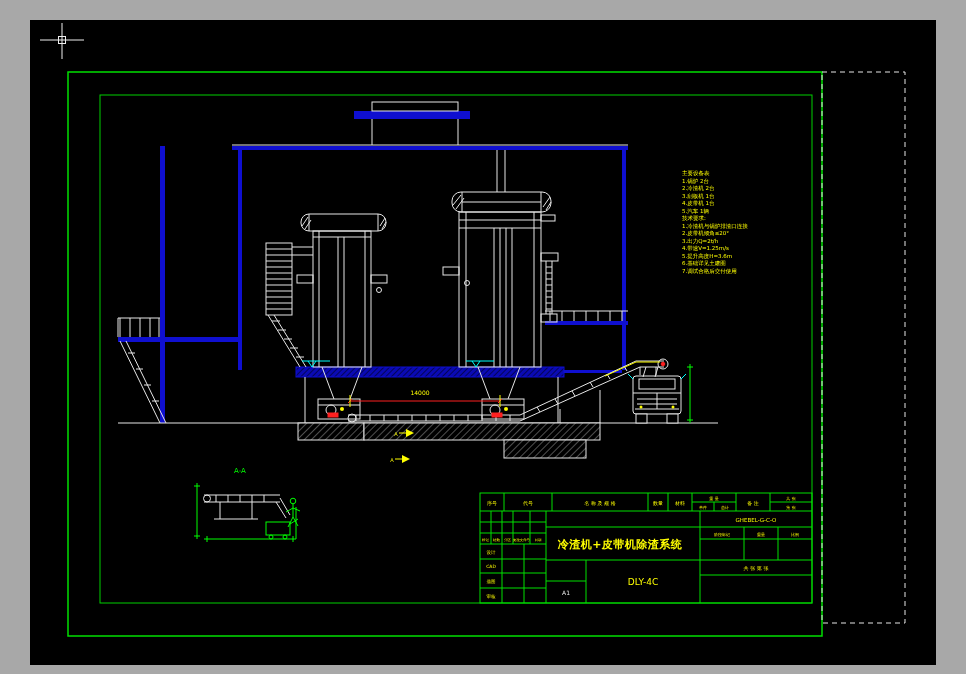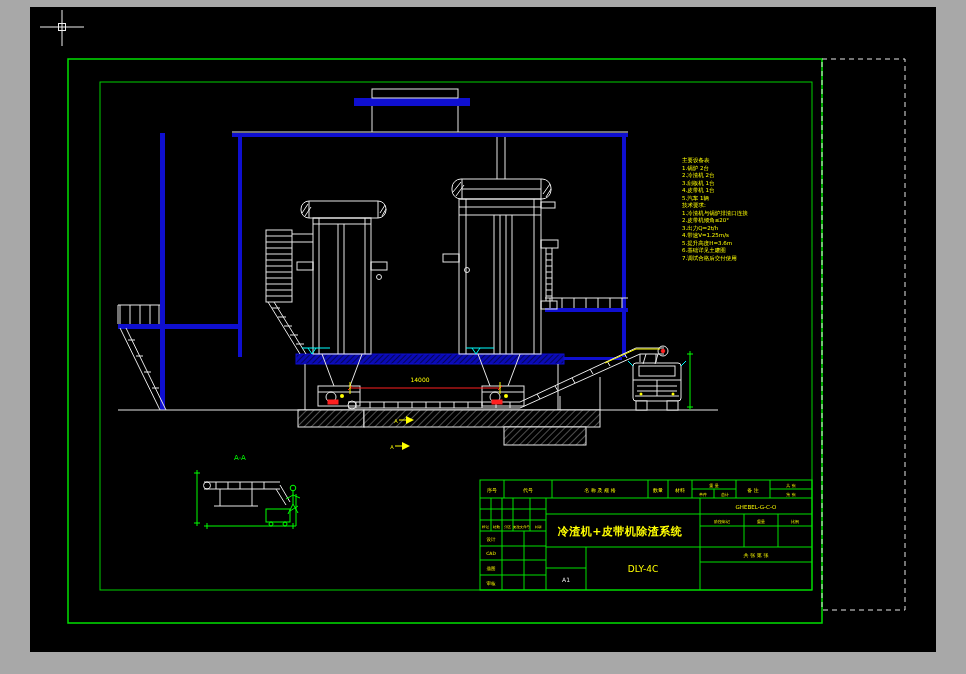--- a/index.html
+++ b/index.html
@@ -1,17 +1,17 @@
 <!DOCTYPE html>
 <html><head>
 <meta charset="utf-8">
 <style>
   html,body{margin:0;padding:0;background:#a8a8a8;}
   .screen{position:relative;width:966px;height:674px;background:#a8a8a8;overflow:hidden;font-family:"DejaVu Sans",sans-serif;}
-  .canvas{position:absolute;left:30px;top:7px;width:906px;height:645px;background:#000;}
+  .canvas{position:absolute;left:30px;top:20px;width:906px;height:645px;background:#000;}
   svg{display:block;}
   svg text{font-family:"DejaVu Sans",sans-serif;text-anchor:middle;}
   .ty{fill:#ffff00}.tw{fill:#e6e6e6}.tg{fill:#00ff00}
   .f3{font-size:3.4px}.f4{font-size:4px}.f45{font-size:4.5px}.f5{font-size:5px}
   .f55{font-size:5.5px}.f6{font-size:6px}.f7{font-size:7px}.f9{font-size:9px}
   .f11{font-size:11px;font-weight:bold;letter-spacing:.5px}
   .notes-text{text-anchor:start;}
 </style>
 </head>
 <body>

